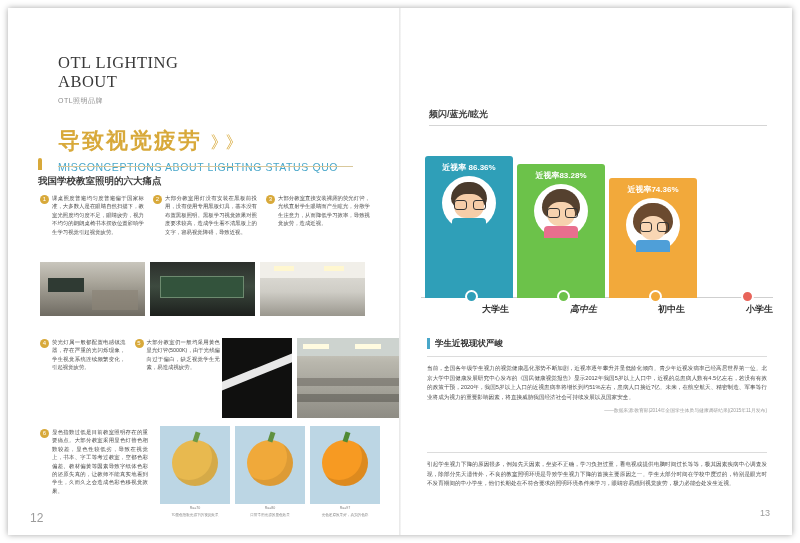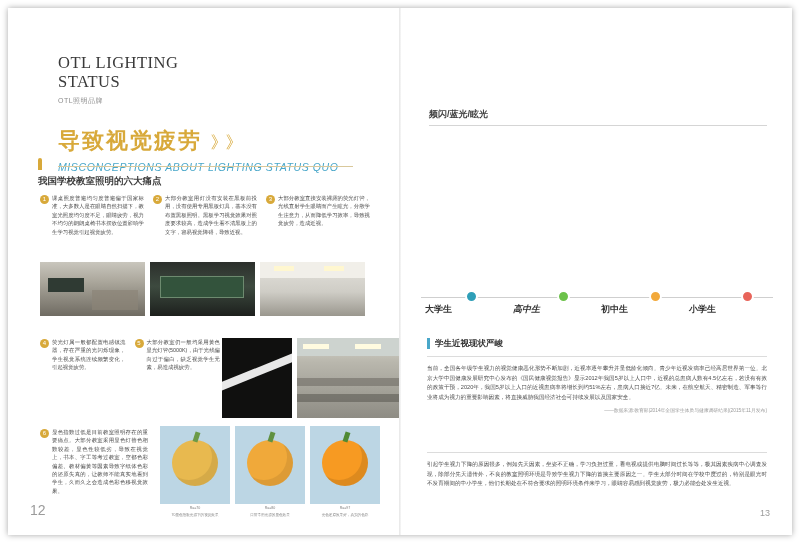--- a/index.html
+++ b/index.html
@@ -15,21 +15,21 @@
   
   .brand{position:absolute;left:50px;top:45px;}
   .brand .b1{font-family:"Liberation Serif","DejaVu Serif",serif;font-size:16.5px;color:#3a3a3a;
              letter-spacing:.5px;line-height:19px;font-weight:400;}
   .brand .b2{font-size:7px;color:#8d8d8d;margin-top:5px;letter-spacing:.5px;}
 
   .heading{position:absolute;left:50px;top:118px;}
   .heading .h-cn{font-size:22px;font-weight:bold;color:#d8a93a;letter-spacing:2px;
                  font-family:"DejaVu Sans",sans-serif;}
   .heading .chev{color:#d8a93a;font-size:17px;letter-spacing:-2px;margin-left:4px;}
-  .heading .h-en{font-size:10.5px;color:#49a7c9;letter-spacing:.6px;margin-top:5px;font-style:italic;}
+  .heading .h-en{font-size:10.5px;color:#49a7c9;letter-spacing:.6px;margin-top:5px;}
   .hr-gold{position:absolute;left:50px;top:158px;width:295px;height:1px;background:#d9c89b;}
 
   .subbar{position:absolute;left:30px;top:167px;display:flex;align-items:center;}
   .subbar .bar{width:4px;height:12px;background:#d8a93a;margin-right:6px;}
   .subbar .txt{font-size:9.5px;font-weight:bold;color:#3c3c3c;}
 
   .cols{position:absolute;left:32px;top:186px;width:330px;display:flex;gap:9px;}
   .col{width:104px;}
   .itemhead{display:flex;gap:3px;align-items:flex-start;}
   .num{flex:0 0 auto;width:9px;height:9px;border-radius:50%;background:#d8a93a;color:#fff;
@@ -42,34 +42,34 @@
   .cols2{position:absolute;left:32px;top:330px;width:180px;display:flex;gap:9px;}
   .photorow2{position:absolute;left:214px;top:330px;display:flex;gap:5px;}
   .ph2{width:70px;height:80px;overflow:hidden;position:relative;}
   .wideimg{width:146px;height:80px;overflow:hidden;position:relative;}
 
   .item6{position:absolute;left:32px;top:420px;width:108px;}
   .bulbrow{position:absolute;left:152px;top:418px;display:flex;gap:5px;}
   .bulbcard{width:70px;height:78px;background:#cfe3ef;position:relative;overflow:hidden;}
   .bulbcap{font-size:3.6px;color:#7e7e7e;text-align:center;margin-top:2px;line-height:5px;}
 
-  .pagenum-l{position:absolute;left:22px;bottom:17px;font-size:14px;color:#9b9b9b;}
+  .pagenum-l{position:absolute;left:22px;bottom:10px;font-size:12px;color:#9b9b9b;}
   .pagenum-r{position:absolute;right:22px;bottom:17px;font-size:9px;color:#9b9b9b;}
 
   
   .r-title{position:absolute;left:30px;top:100px;font-size:9px;color:#3c3c3c;font-weight:bold;}
   .r-rule{position:absolute;left:30px;top:117px;width:338px;height:1px;background:#d5d5d5;}
 
   .chart{position:absolute;left:22px;top:128px;width:352px;height:180px;}
   .bar{position:absolute;bottom:18px;width:88px;border-radius:3px 3px 0 0;}
   .barlabel{position:absolute;top:6px;left:0;right:0;text-align:center;color:#fff;
             font-size:8px;font-weight:bold;}
   .axis{position:absolute;left:0;right:0;bottom:18px;height:1px;background:#cfcfcf;}
   .catrow{position:absolute;left:0;right:0;bottom:0;display:flex;}
-  .cat{width:88px;text-align:left;font-size:9px;color:#333;font-weight:bold;}
+  .cat{width:88px;text-align:right;font-size:9px;color:#333;font-weight:bold;}
   .dot{position:absolute;bottom:13px;width:9px;height:9px;border-radius:50%;border:2px solid #fff;}
 
   .avatar{position:absolute;width:54px;height:54px;border-radius:50%;left:17px;top:20px;}
 
   .sect{position:absolute;left:28px;}
   .sect .sh{display:flex;align-items:flex-start;gap:5px;}
   .sect .sh .bar4{width:3px;height:11px;background:#49a7c9;}
   .sect .sh .stxt{font-size:8.5px;font-weight:bold;color:#333;}
   .sect .srule{width:340px;height:1px;background:#dcdcdc;margin-top:6px;}
   .sect p{font-size:5.6px;line-height:9.6px;color:#4d4d4d;text-align:justify;margin:7px 0 0 0;width:340px;}
@@ -78,21 +78,21 @@
 </head>
 <body>
 
 <div class="page">
   <div class="spread">
 
     <div class="left">
 
       <div class="brand">
         <div class="b1">OTL LIGHTING</div>
-        <div class="b1">STATUS</div>
+        <div class="b1">ABOUT</div>
         <div class="b2">OTL照明品牌</div>
       </div>
 
       <div class="heading">
         <div>
           <span class="h-cn">导致视觉疲劳</span>
           <span class="chev">》》</span>
         </div>
         <div class="h-en">MISCONCEPTIONS ABOUT LIGHTING STATUS QUO</div>
       </div>
@@ -208,24 +208,54 @@
     </div>
 
     <div class="right">
 
       <div class="r-title">频闪/蓝光/眩光</div>
       <div class="r-rule"></div>
 
       <div class="chart">
         <div class="axis"></div>
 
+        <div class="bar" style="left:4px;height:142px;background:#2f9fb8;">
+          <div class="barlabel">近视率 86.36%</div>
+          <div class="avatar" style="background:#ffffff;">
+            <div style="position:absolute;left:9px;top:6px;width:36px;height:26px;border-radius:18px 18px 10px 10px;background:#4a3a2c;"></div>
+            <div style="position:absolute;left:12px;top:18px;width:30px;height:24px;border-radius:12px;background:#f6cda8;"></div>
+            <div style="position:absolute;left:12px;top:24px;width:11px;height:8px;border:1.5px solid #333;border-radius:3px;"></div>
+            <div style="position:absolute;left:31px;top:24px;width:11px;height:8px;border:1.5px solid #333;border-radius:3px;"></div>
+            <div style="position:absolute;left:10px;top:42px;width:34px;height:12px;background:#2f9fb8;border-radius:4px 4px 0 0;"></div>
+          </div>
+        </div>
         <div class="dot" style="left:44px;background:#2f9fb8;"></div>
 
+        <div class="bar" style="left:96px;height:134px;background:#6cc24a;">
+          <div class="barlabel">近视率83.28%</div>
+          <div class="avatar" style="background:#ffffff;">
+            <div style="position:absolute;left:8px;top:5px;width:38px;height:30px;border-radius:19px 19px 12px 12px;background:#55412f;"></div>
+            <div style="position:absolute;left:13px;top:18px;width:28px;height:24px;border-radius:12px;background:#f7d2ae;"></div>
+            <div style="position:absolute;left:13px;top:24px;width:11px;height:8px;border:1.5px solid #333;border-radius:3px;"></div>
+            <div style="position:absolute;left:31px;top:24px;width:11px;height:8px;border:1.5px solid #333;border-radius:3px;"></div>
+            <div style="position:absolute;left:10px;top:42px;width:34px;height:12px;background:#e86f8e;border-radius:4px 4px 0 0;"></div>
+          </div>
+        </div>
         <div class="dot" style="left:136px;background:#6cc24a;"></div>
 
+        <div class="bar" style="left:188px;height:120px;background:#f2a93b;">
+          <div class="barlabel">近视率74.36%</div>
+          <div class="avatar" style="background:#ffffff;">
+            <div style="position:absolute;left:7px;top:5px;width:40px;height:32px;border-radius:20px 20px 14px 14px;background:#6b4a2f;"></div>
+            <div style="position:absolute;left:14px;top:18px;width:26px;height:24px;border-radius:12px;background:#f9d6b4;"></div>
+            <div style="position:absolute;left:14px;top:24px;width:10px;height:8px;border:1.5px solid #333;border-radius:3px;"></div>
+            <div style="position:absolute;left:31px;top:24px;width:10px;height:8px;border:1.5px solid #333;border-radius:3px;"></div>
+            <div style="position:absolute;left:10px;top:42px;width:34px;height:12px;background:#4f9fd8;border-radius:4px 4px 0 0;"></div>
+          </div>
+        </div>
         <div class="dot" style="left:228px;background:#f2a93b;"></div>
 
         <div class="dot" style="left:320px;background:#e8645a;"></div>
 
         <div class="catrow">
           <div class="cat" style="margin-left:4px;">大学生</div>
           <div class="cat" style="margin-left:4px;font-style:italic;">高中生</div>
           <div class="cat" style="margin-left:4px;">初中生</div>
           <div class="cat" style="margin-left:4px;font-family:Liberation Mono, monospace;">小学生</div>
         </div>

